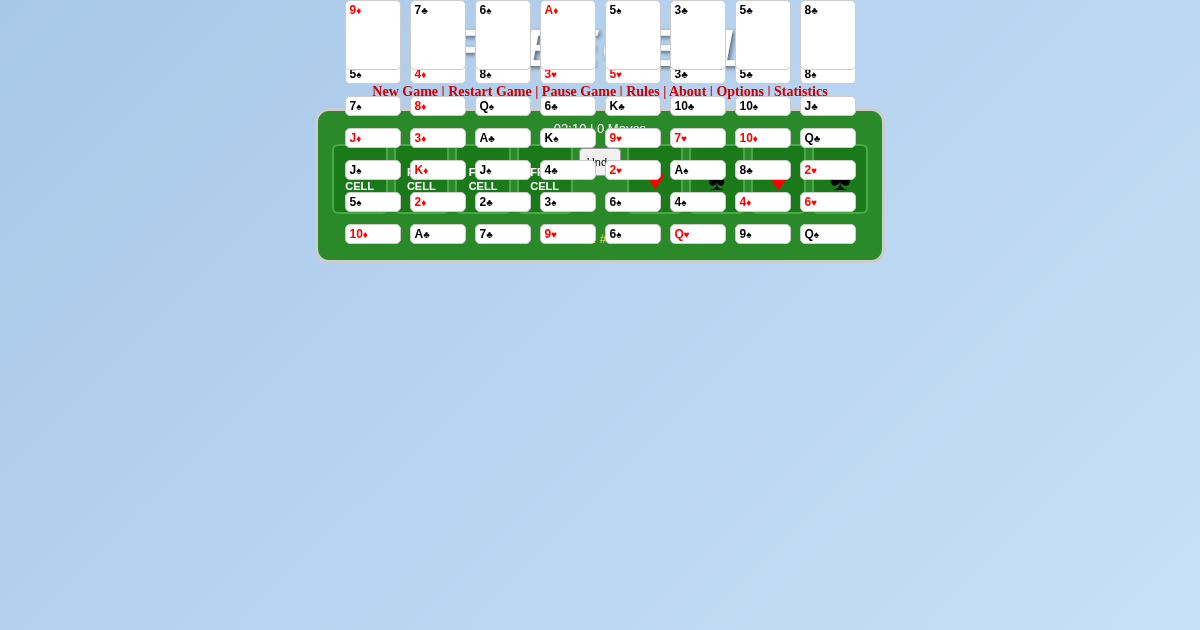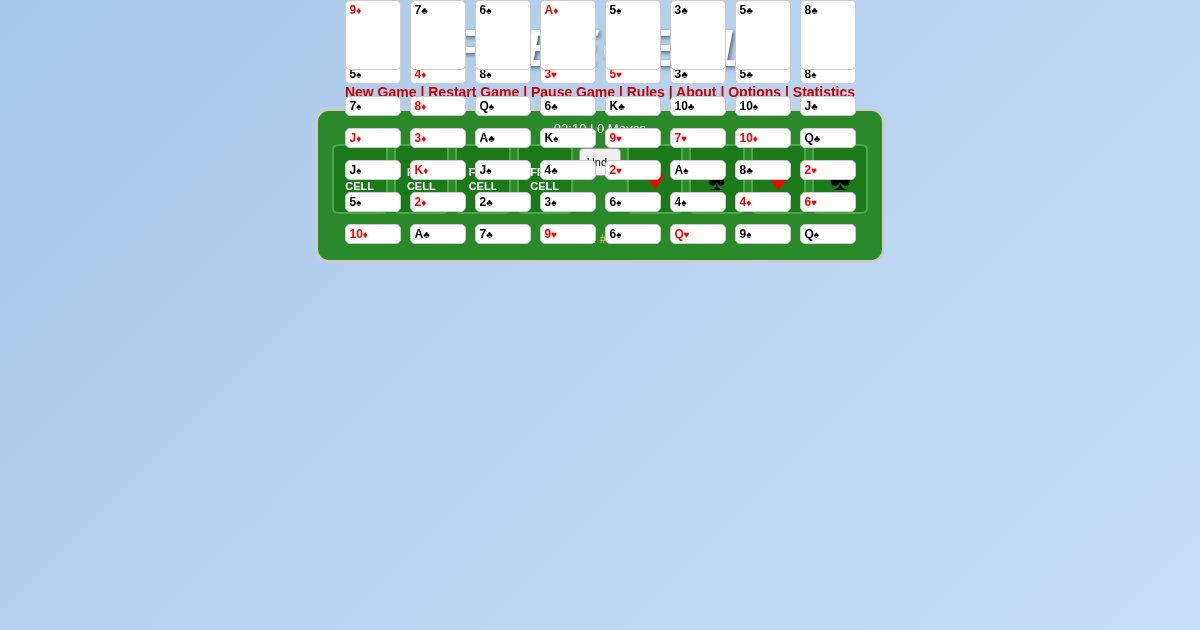--- a/index.html
+++ b/index.html
@@ -19,20 +19,21 @@
       color: white;
       text-shadow: 2px 2px 4px rgba(0,0,0,0.5);
       letter-spacing: 4px;
       margin-top: 18px;
       font-style: italic;
     }
     #nav {
       font-size: 14px;
       margin-top: 6px;
       color: #cc0000;
+      font-family: Liberation Serif, serif;
     }
     #nav a, #nav span {
       color: #cc0000;
       text-decoration: none;
       cursor: pointer;
       font-weight: bold;
     }
     #nav span.sep { color: #cc0000; }
     #game-board {
       background: #2a8a2a;

